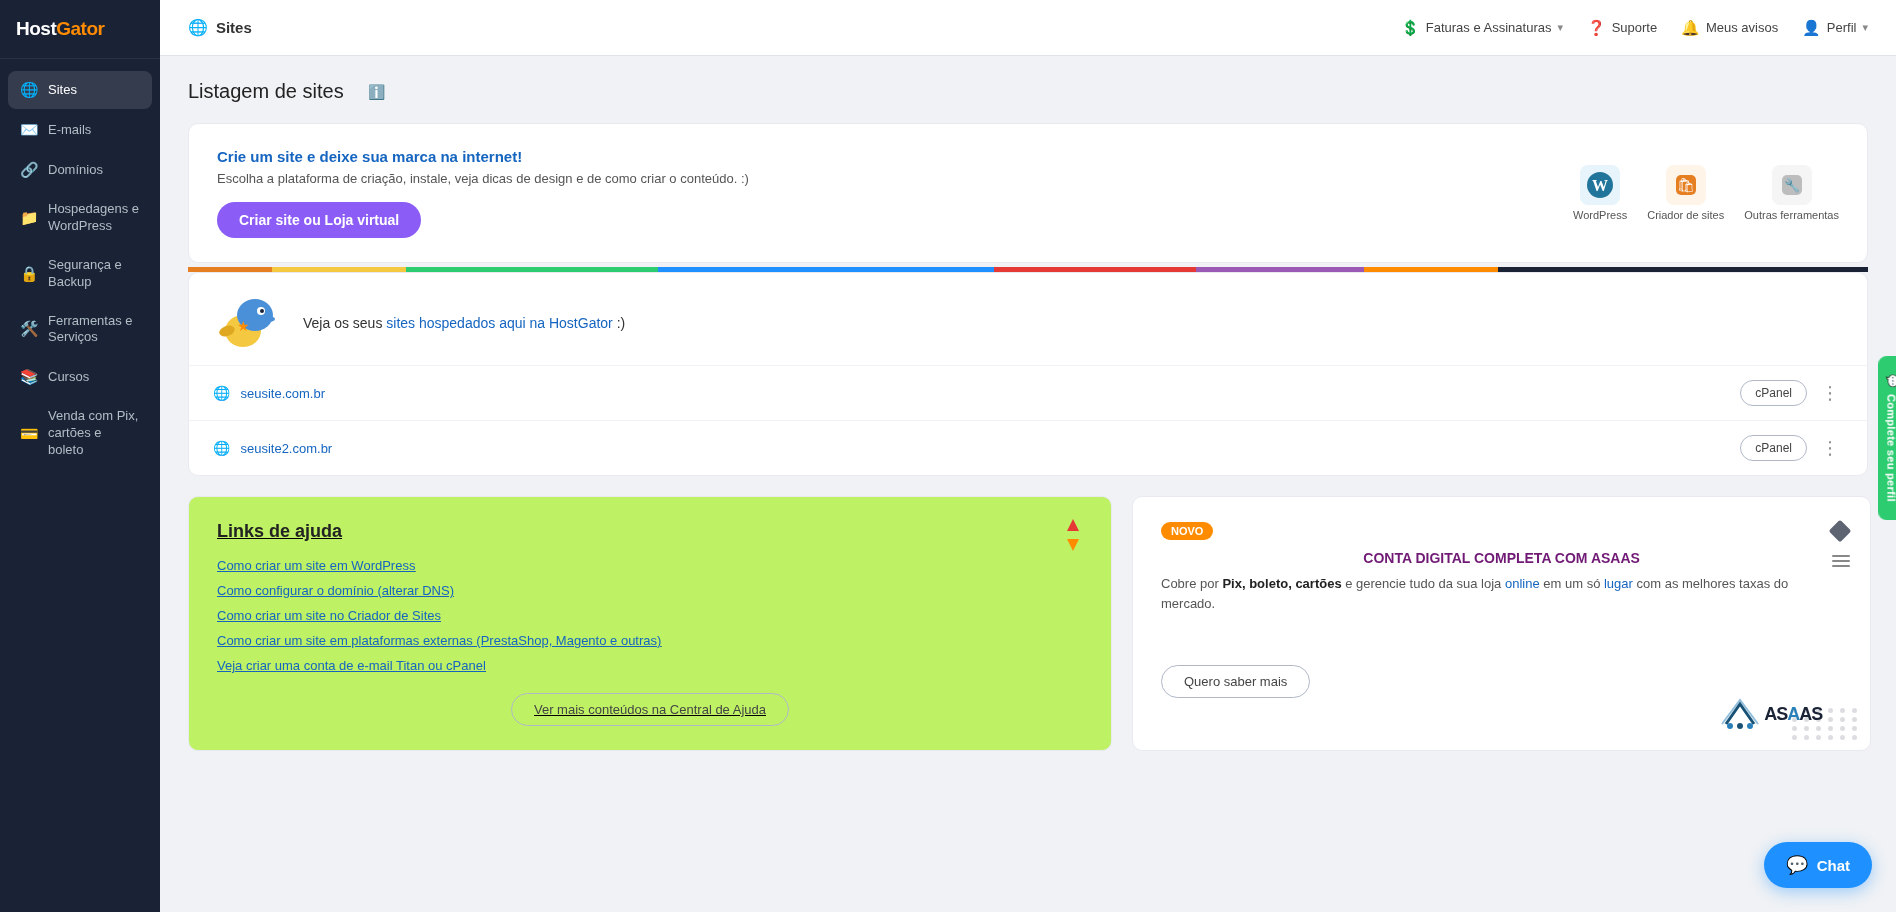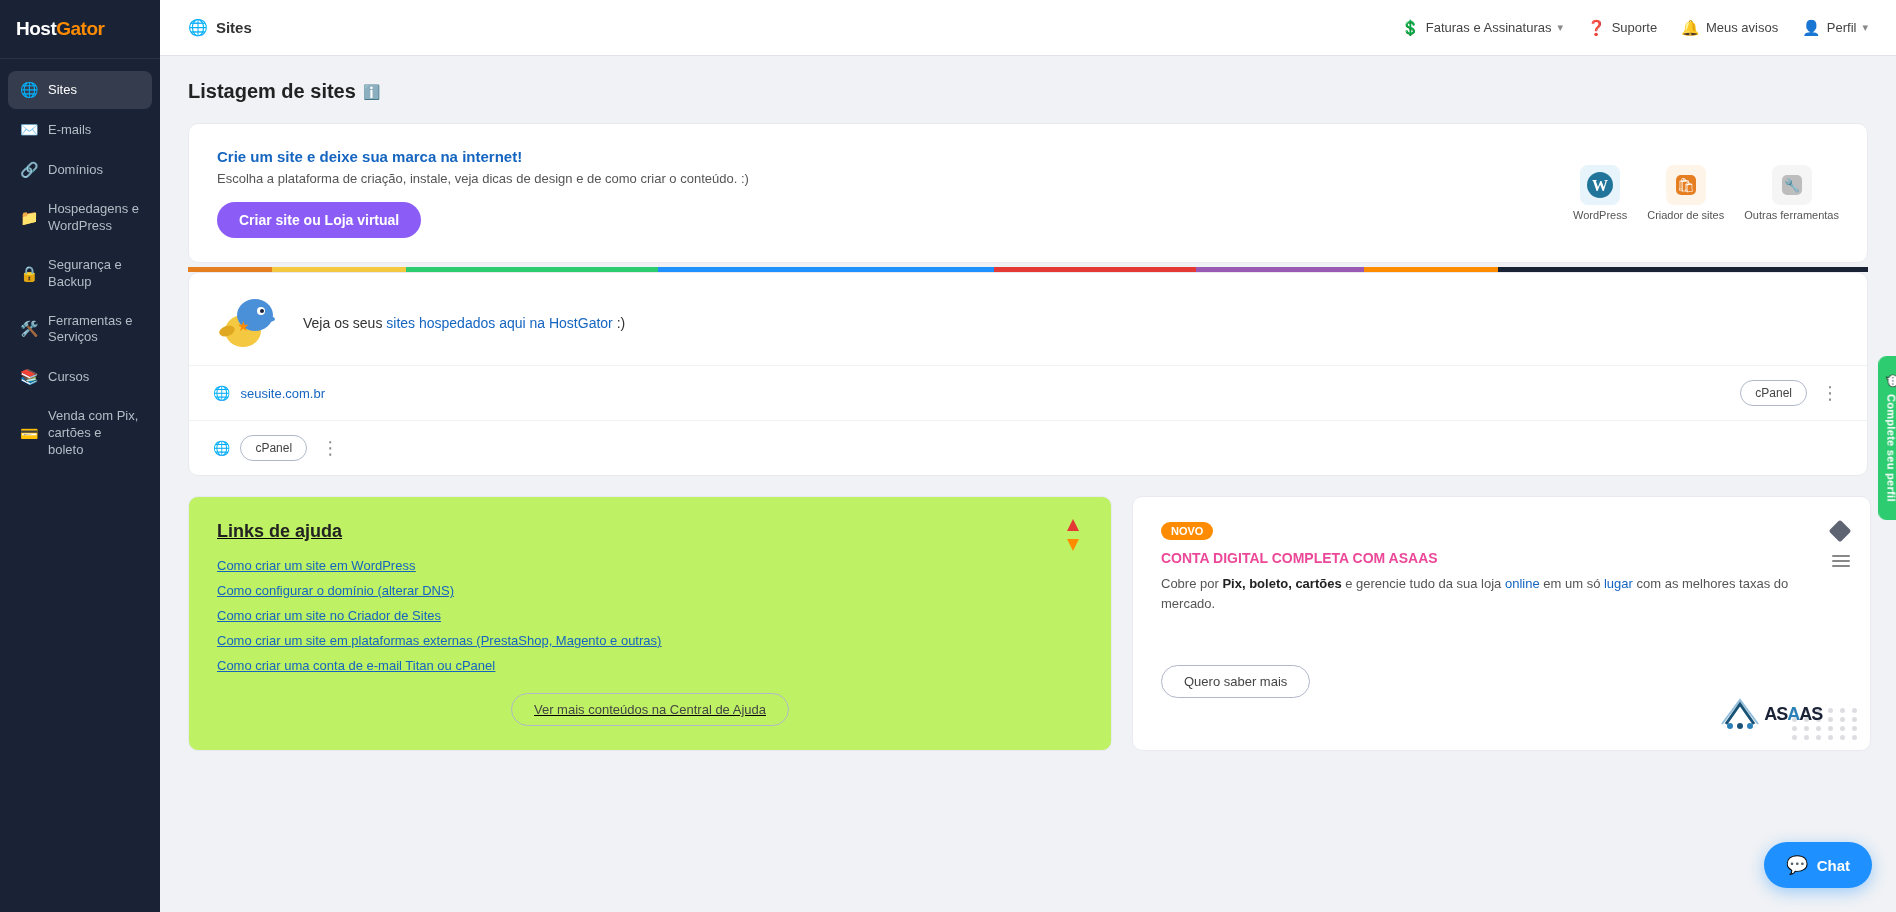--- a/index.html
+++ b/index.html
@@ -79,23 +79,23 @@
     .header-nav-item .icon { font-size: 15px; color: #666; }
     .header-nav-item .chevron { font-size: 11px; color: #888; }
 
     
     .content { flex: 1; overflow-y: auto; padding: 24px 28px; position: relative; }
 
     
     .page-title {
       display: flex;
       align-items: center;
-      gap: 8px;
+      gap: 25px;
       font-size: 20px;
-      font-weight: 700;
+      font-weight: 400;
       color: #222;
       margin-bottom: 20px;
     }
     .page-title .info-icon { font-size: 14px; color: #1e90ff; cursor: pointer; }
 
     
     .banner {
       background: #fff;
       border-radius: 10px;
       padding: 24px 28px;
@@ -214,21 +214,21 @@
     .novo-badge {
       background: #ff8c00;
       color: #fff;
       font-size: 11px;
       font-weight: 700;
       padding: 3px 10px;
       border-radius: 12px;
       display: inline-block;
       margin-bottom: 10px;
     }
-    .promo-card h4 { font-size: 14px; font-weight: 700; color: #ec4899; margin-bottom: 8px; }
+    .promo-card h4 { font-size: 14px; font-weight: 700; color: #701a75; margin-bottom: 8px; text-align: center; }
     .promo-card p { font-size: 13px; color: #555; margin-bottom: 16px; line-height: 1.5; }
     .promo-card p strong { font-weight: 700; color: #222; }
     .promo-card p a { color: #1565c0; text-decoration: none; }
     .saber-mais-btn {
       background: transparent;
       border: 1.5px solid #b0b8c8;
       border-radius: 20px;
       padding: 8px 22px;
       font-size: 13px;
       color: #444;
@@ -464,20 +464,21 @@
 
       <div class="site-row">
         <span class="globe">🌐</span>
         <a href="#" class="domain">seusite.com.br</a>
         <button class="cpanel-btn">cPanel</button>
         <button class="dots-btn">⋮</button>
       </div>
 
       <div class="site-row">
         <span class="globe">🌐</span>
+        <a href="#" class="domain">seusite2.com.br</a>
         <button class="cpanel-btn">cPanel</button>
         <button class="dots-btn">⋮</button>
       </div>
     </div>
 
     <div class="bottom-grid">
 
       <div class="help-card">
         <h3>Links de ajuda</h3>
         <div class="help-card-icon">
@@ -485,21 +486,21 @@
           <svg width="36" height="36" viewBox="0 0 36 36">
             <polygon points="18,2 24,14 12,14" fill="#e53935"></polygon>
             <polygon points="18,34 24,22 12,22" fill="#ff8c00"></polygon>
           </svg>
         </div>
         <div class="help-links">
           <a href="#" class="help-link">Como criar um site em WordPress</a>
           <a href="#" class="help-link">Como configurar o domínio (alterar DNS)</a>
           <a href="#" class="help-link">Como criar um site no Criador de Sites</a>
           <a href="#" class="help-link">Como criar um site em plataformas externas (PrestaShop, Magento e outras)</a>
-          <a href="#" class="help-link">Como criar uma conta de e-mail Titan ou cPanel</a>
+          <a href="#" class="help-link">Veja criar uma conta de e-mail Titan ou cPanel</a>
         </div>
         <button class="help-more-btn">Ver mais conteúdos na Central de Ajuda</button>
       </div>
 
       <div class="promo-card" style="position:relative;">
         <span class="novo-badge">NOVO</span>
         <h4>CONTA DIGITAL COMPLETA COM ASAAS</h4>
         <p>
           <span>Cobre por </span><strong>Pix, boleto, cartões</strong><span> e gerencie tudo da sua loja </span><a href="#" style="color:#1565c0">online</a><span> em um só </span><a href="#" style="color:#1565c0">lugar</a><span> com as melhores taxas do mercado.</span>
         </p>

